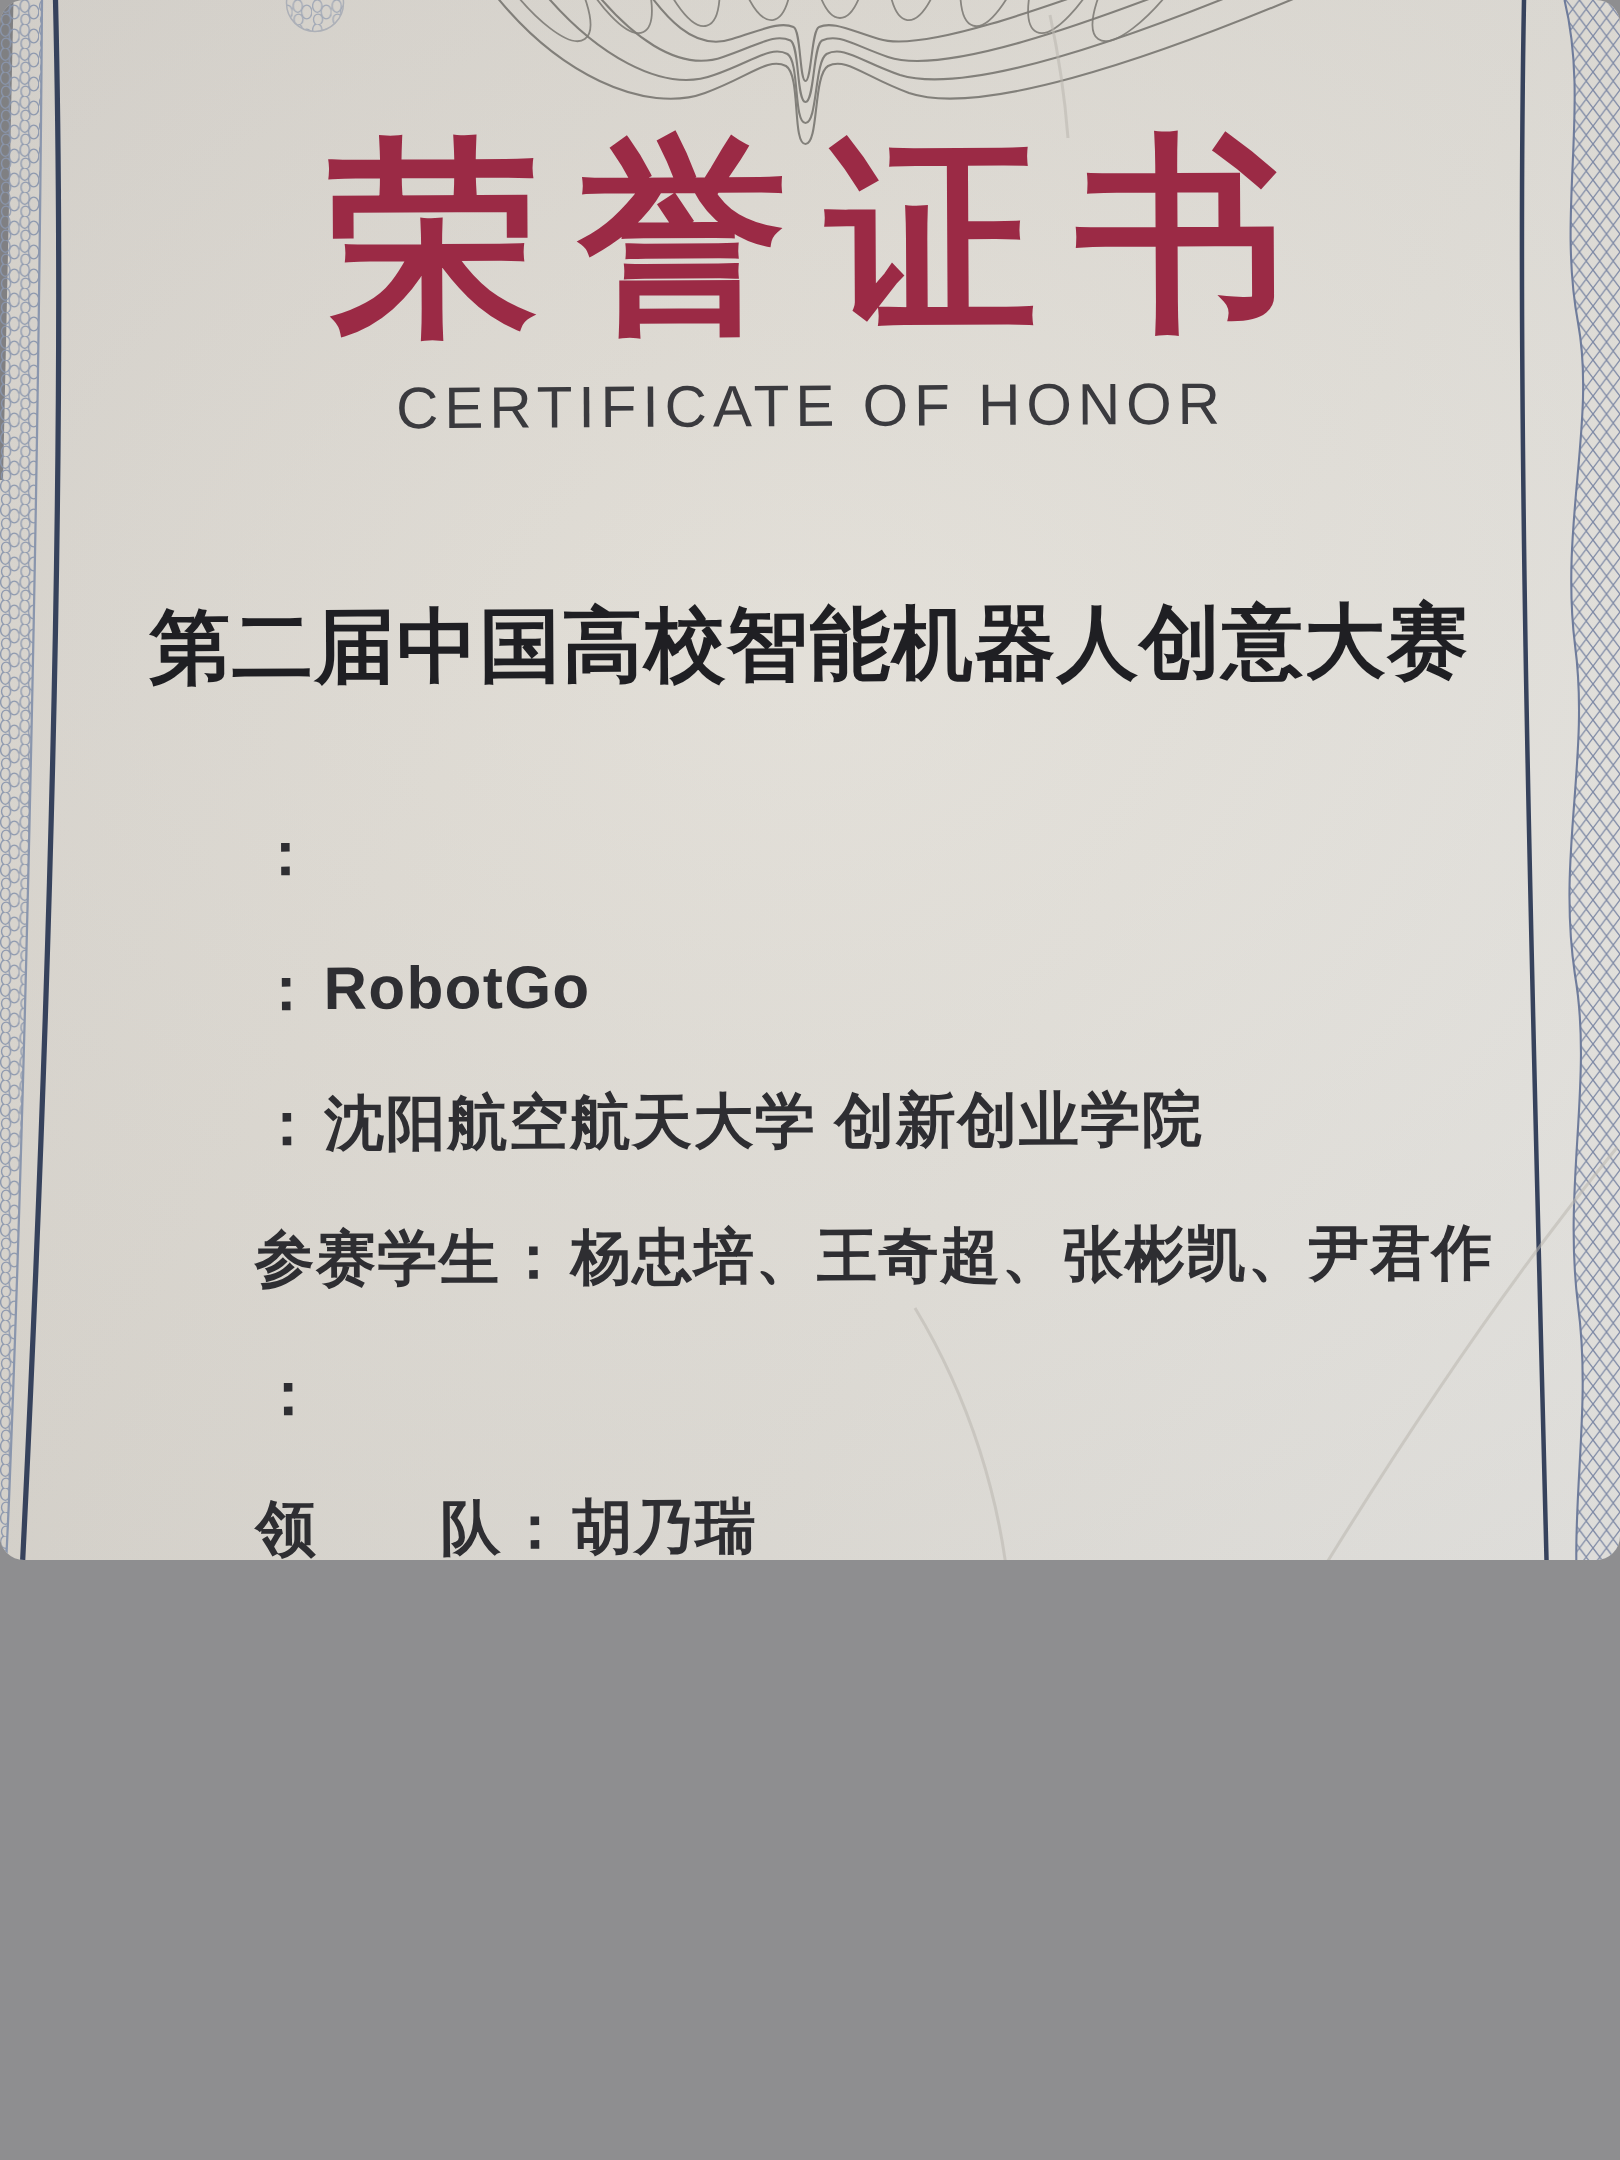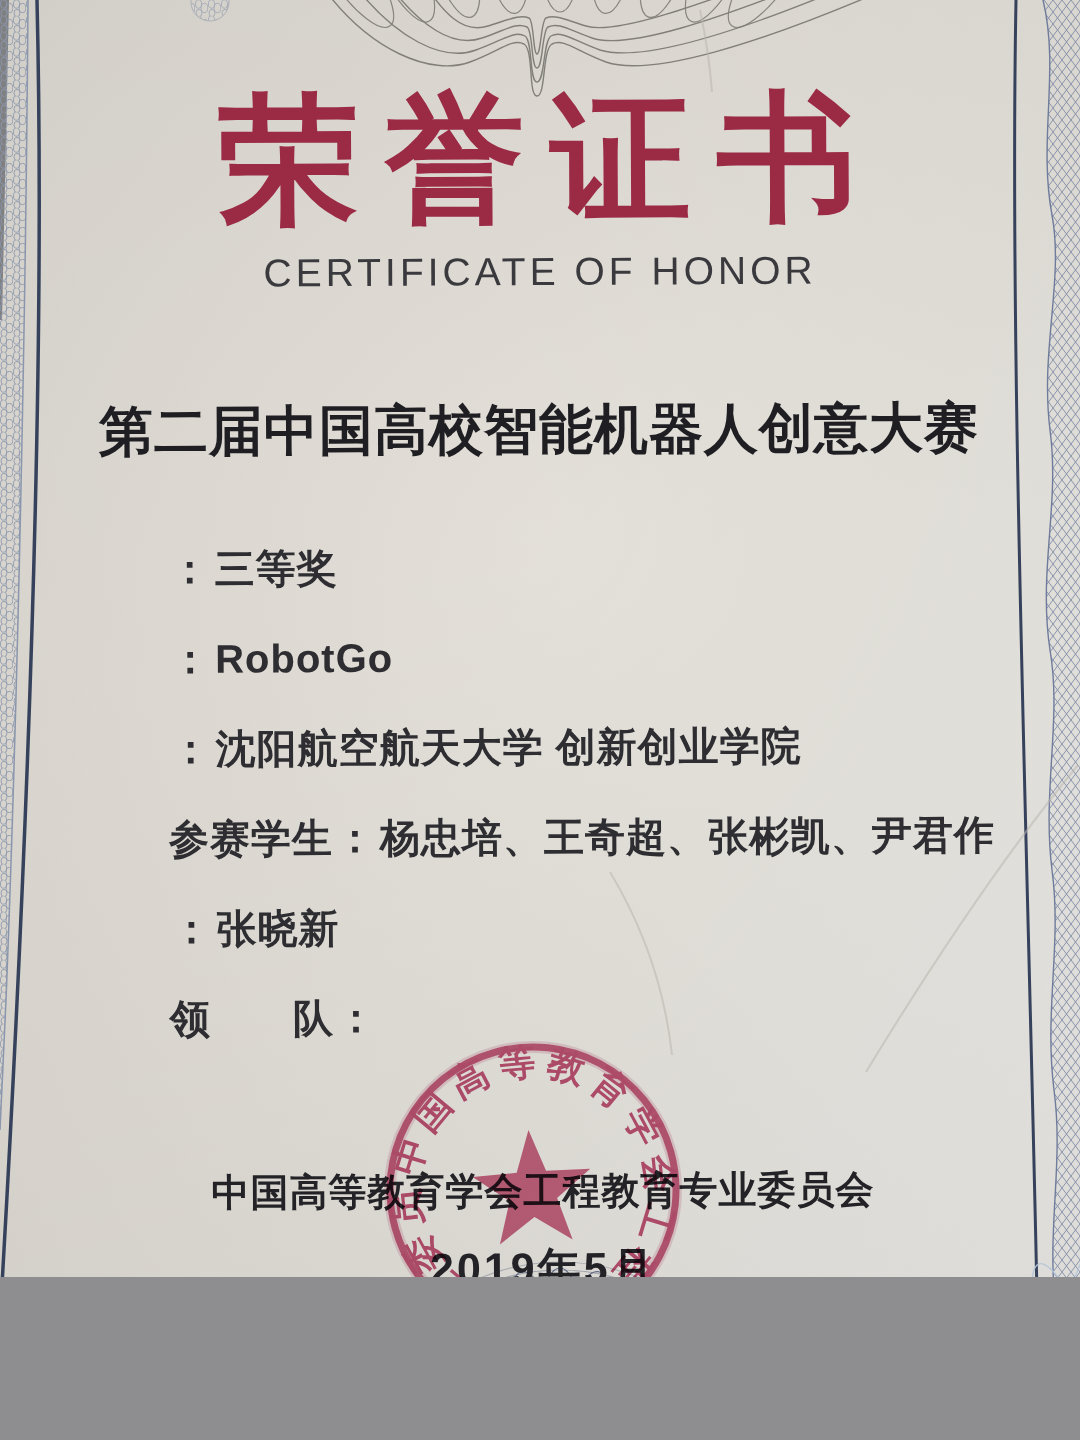--- a/index.html
+++ b/index.html
@@ -1,19 +1,20 @@
 <!DOCTYPE html>
 <html><head>
 <meta charset="utf-8">
 <style>
   html,body{margin:0;padding:0;background:#8e8e90;}
   .photo{
-    position:relative;width:1080px;height:1277px;overflow:hidden;
+    position:relative;width:1080px;height:1040px;overflow:hidden;
     background:linear-gradient(118deg,#d9d5ce 0%,#dedad2 35%,#e2dfd8 65%,#e9e8e4 100%);
     font-family:"Liberation Sans","DejaVu Sans",sans-serif;
+    border-radius:16px;
   }
   .paper-shade{position:absolute;inset:0;
     background:radial-gradient(120% 90% at 50% 42%, rgba(255,255,255,0.10), rgba(90,90,96,0.10) 95%);
     pointer-events:none;}
   .deco,.sealsvg{position:absolute;left:0;top:0;width:1080px;height:1440px;}
   .sealsvg{mix-blend-mode:multiply;}
   .content{position:absolute;inset:0;transform:rotate(-0.3deg);}
   .title-cn{
     position:absolute;top:86px;left:0;width:100%;text-align:center;
     font-family:"Liberation Serif","DejaVu Serif",serif;font-weight:700;
@@ -177,36 +178,36 @@
     </g>
   </svg>
 
   <div class="content">
     <div class="title-cn">荣誉证书</div>
     <div class="title-en">CERTIFICATE OF HONOR</div>
     <div class="comp-title">第二届中国高校智能机器人创意大赛</div>
 
     <div class="fields">
       <div class="field-row">
-        <span class="field-colon">：</span><span class="field-value">三等奖</span>
+        <span class="field-colon">：</span>
       </div>
       <div class="field-row">
         <span class="field-colon">：</span><span class="field-value">RobotGo</span>
       </div>
       <div class="field-row">
         <span class="field-colon">：</span><span class="field-value">沈阳航空航天大学 创新创业学院</span>
       </div>
       <div class="field-row">
         <span class="field-label">参赛学生</span><span class="field-colon">：</span><span class="field-value">杨忠培、王奇超、张彬凯、尹君作</span>
       </div>
       <div class="field-row">
-        <span class="field-colon">：</span><span class="field-value">张晓新</span>
-      </div>
-      <div class="field-row">
-        <span class="field-label">领　　队</span><span class="field-colon">：</span>
+        <span class="field-colon">：</span>
+      </div>
+      <div class="field-row">
+        <span class="field-label">领　　队</span><span class="field-colon">：</span><span class="field-value">胡乃瑞</span>
       </div>
     </div>
 
     <div class="issuer">中国高等教育学会工程教育专业委员会</div>
     <div class="issue-date">2019年5月</div>
   </div>
 
   <svg class="sealsvg" viewBox="0 0 1080 1440" aria-hidden="true">
     <g transform="rotate(6 533 1190)" opacity="0.88">
       <circle cx="533" cy="1190" r="143" fill="none" stroke="#c0406b" stroke-width="7"></circle>

